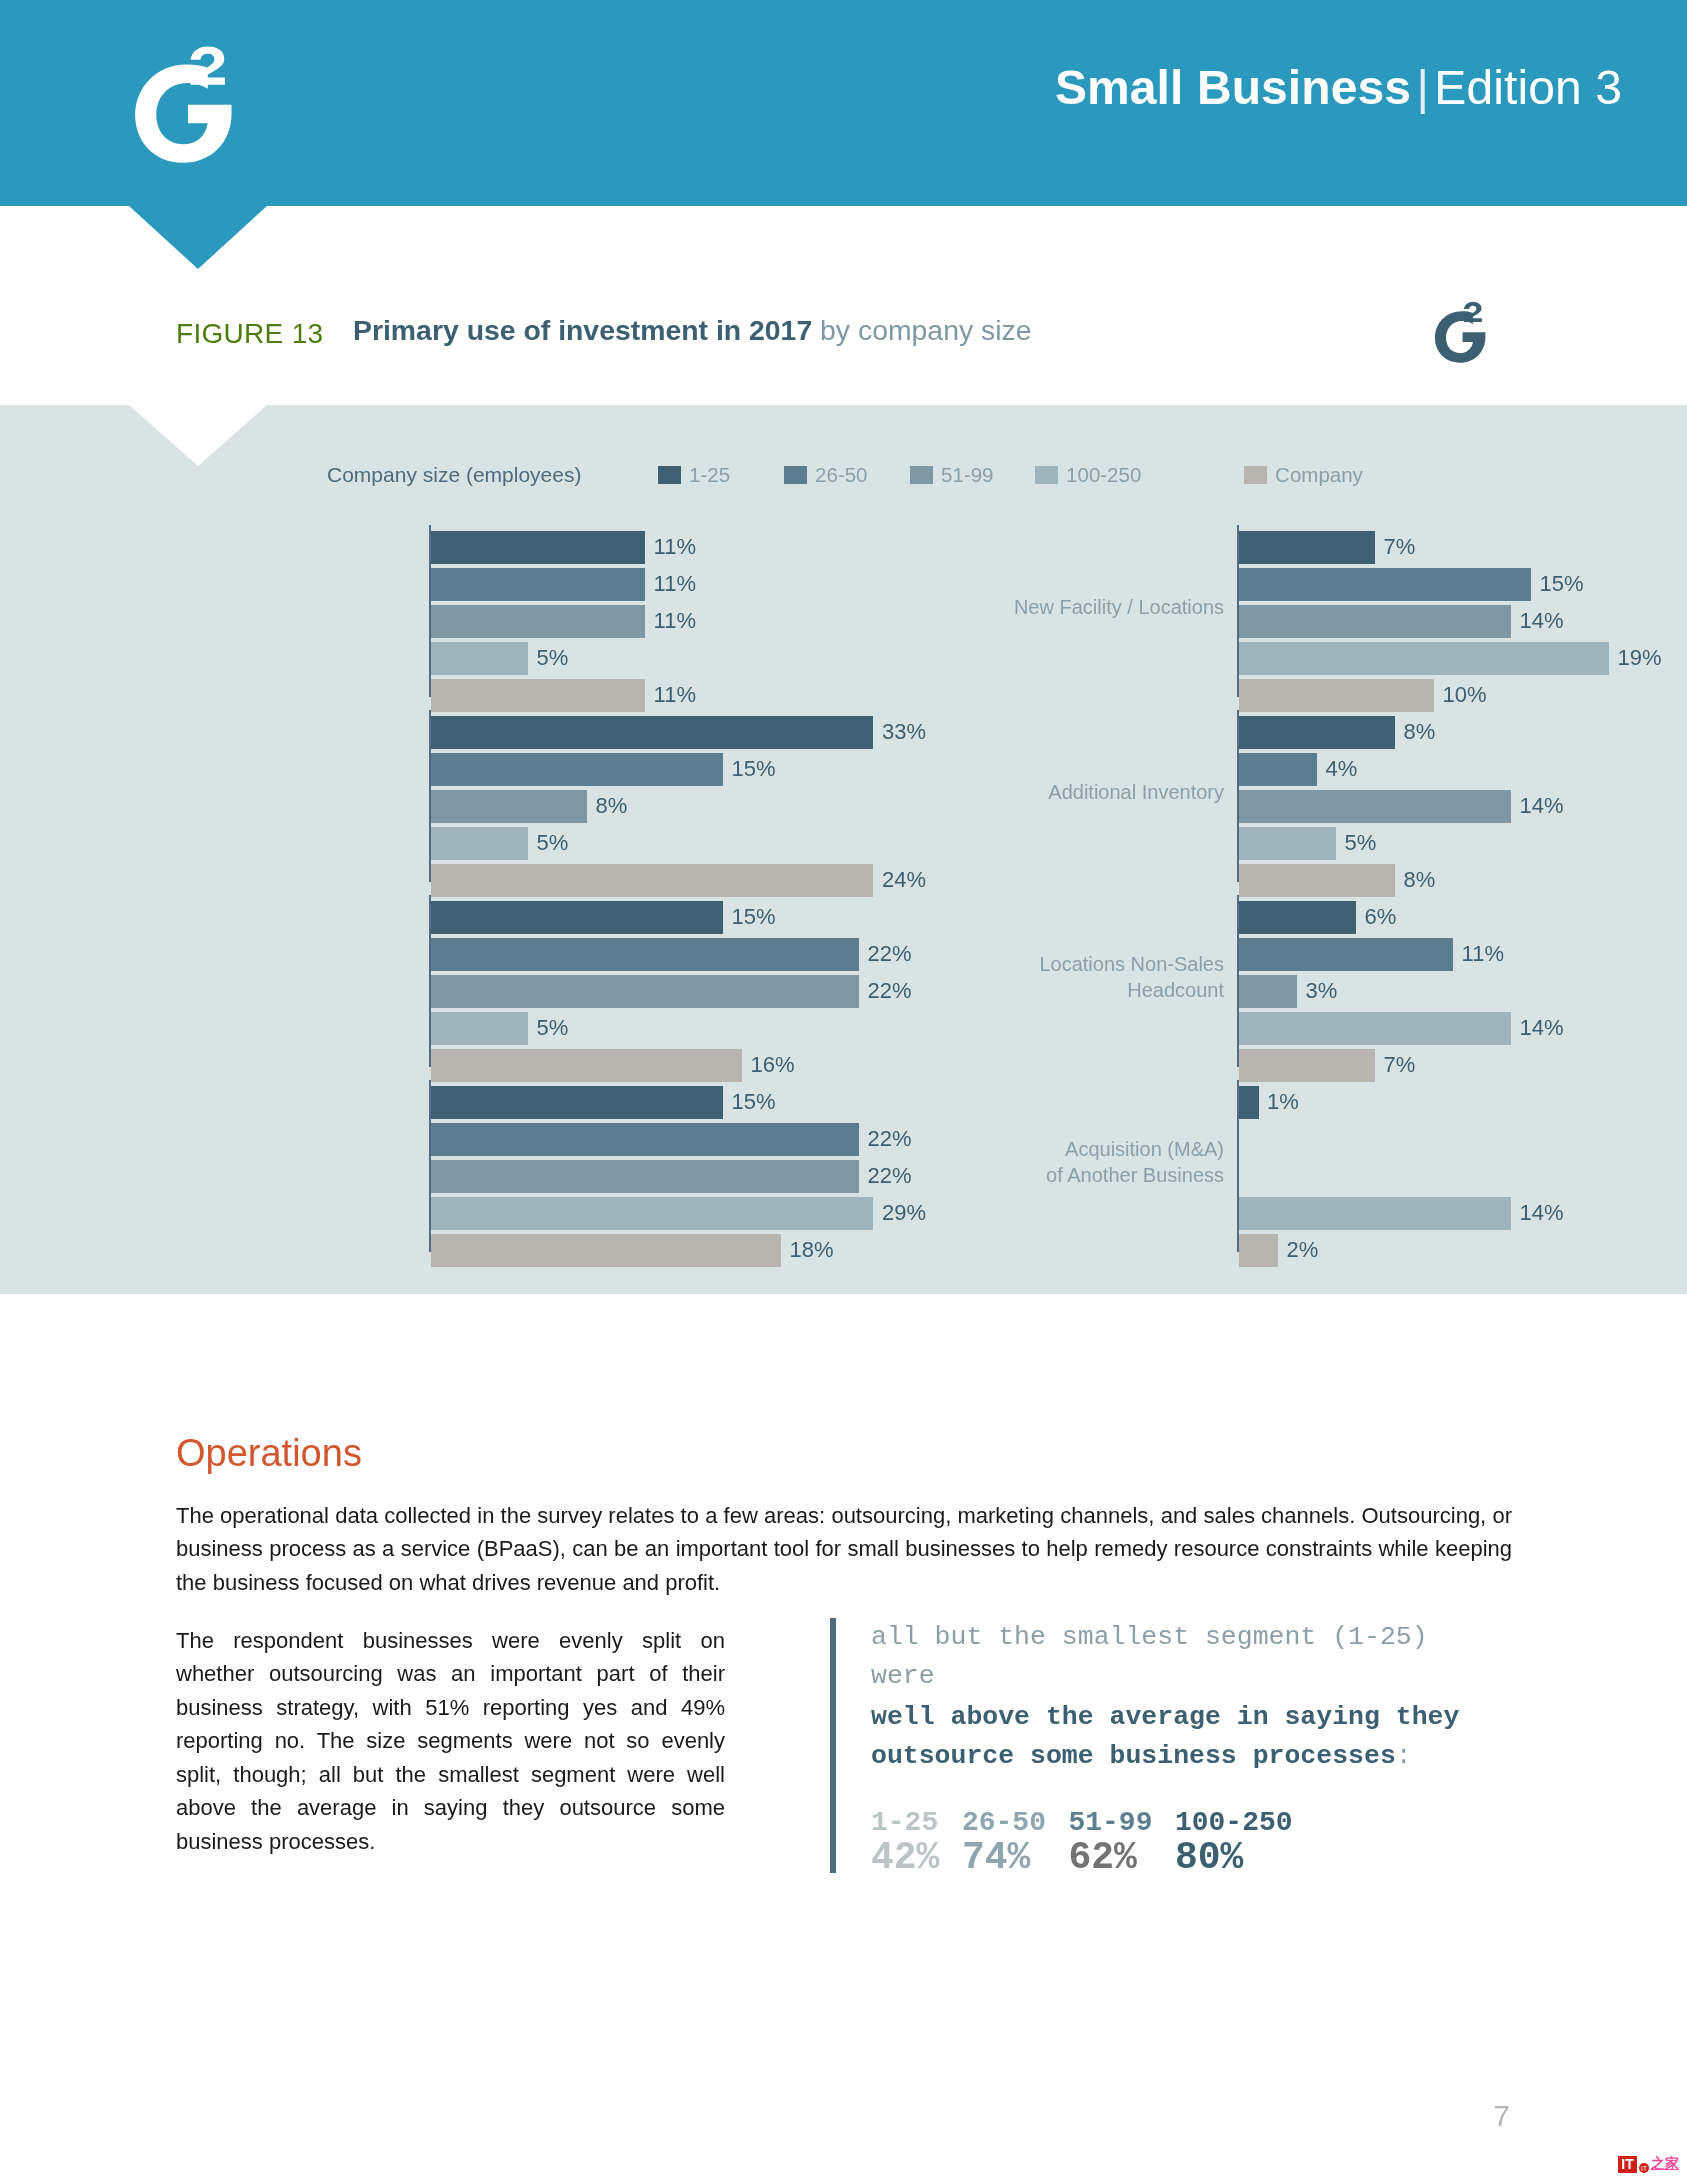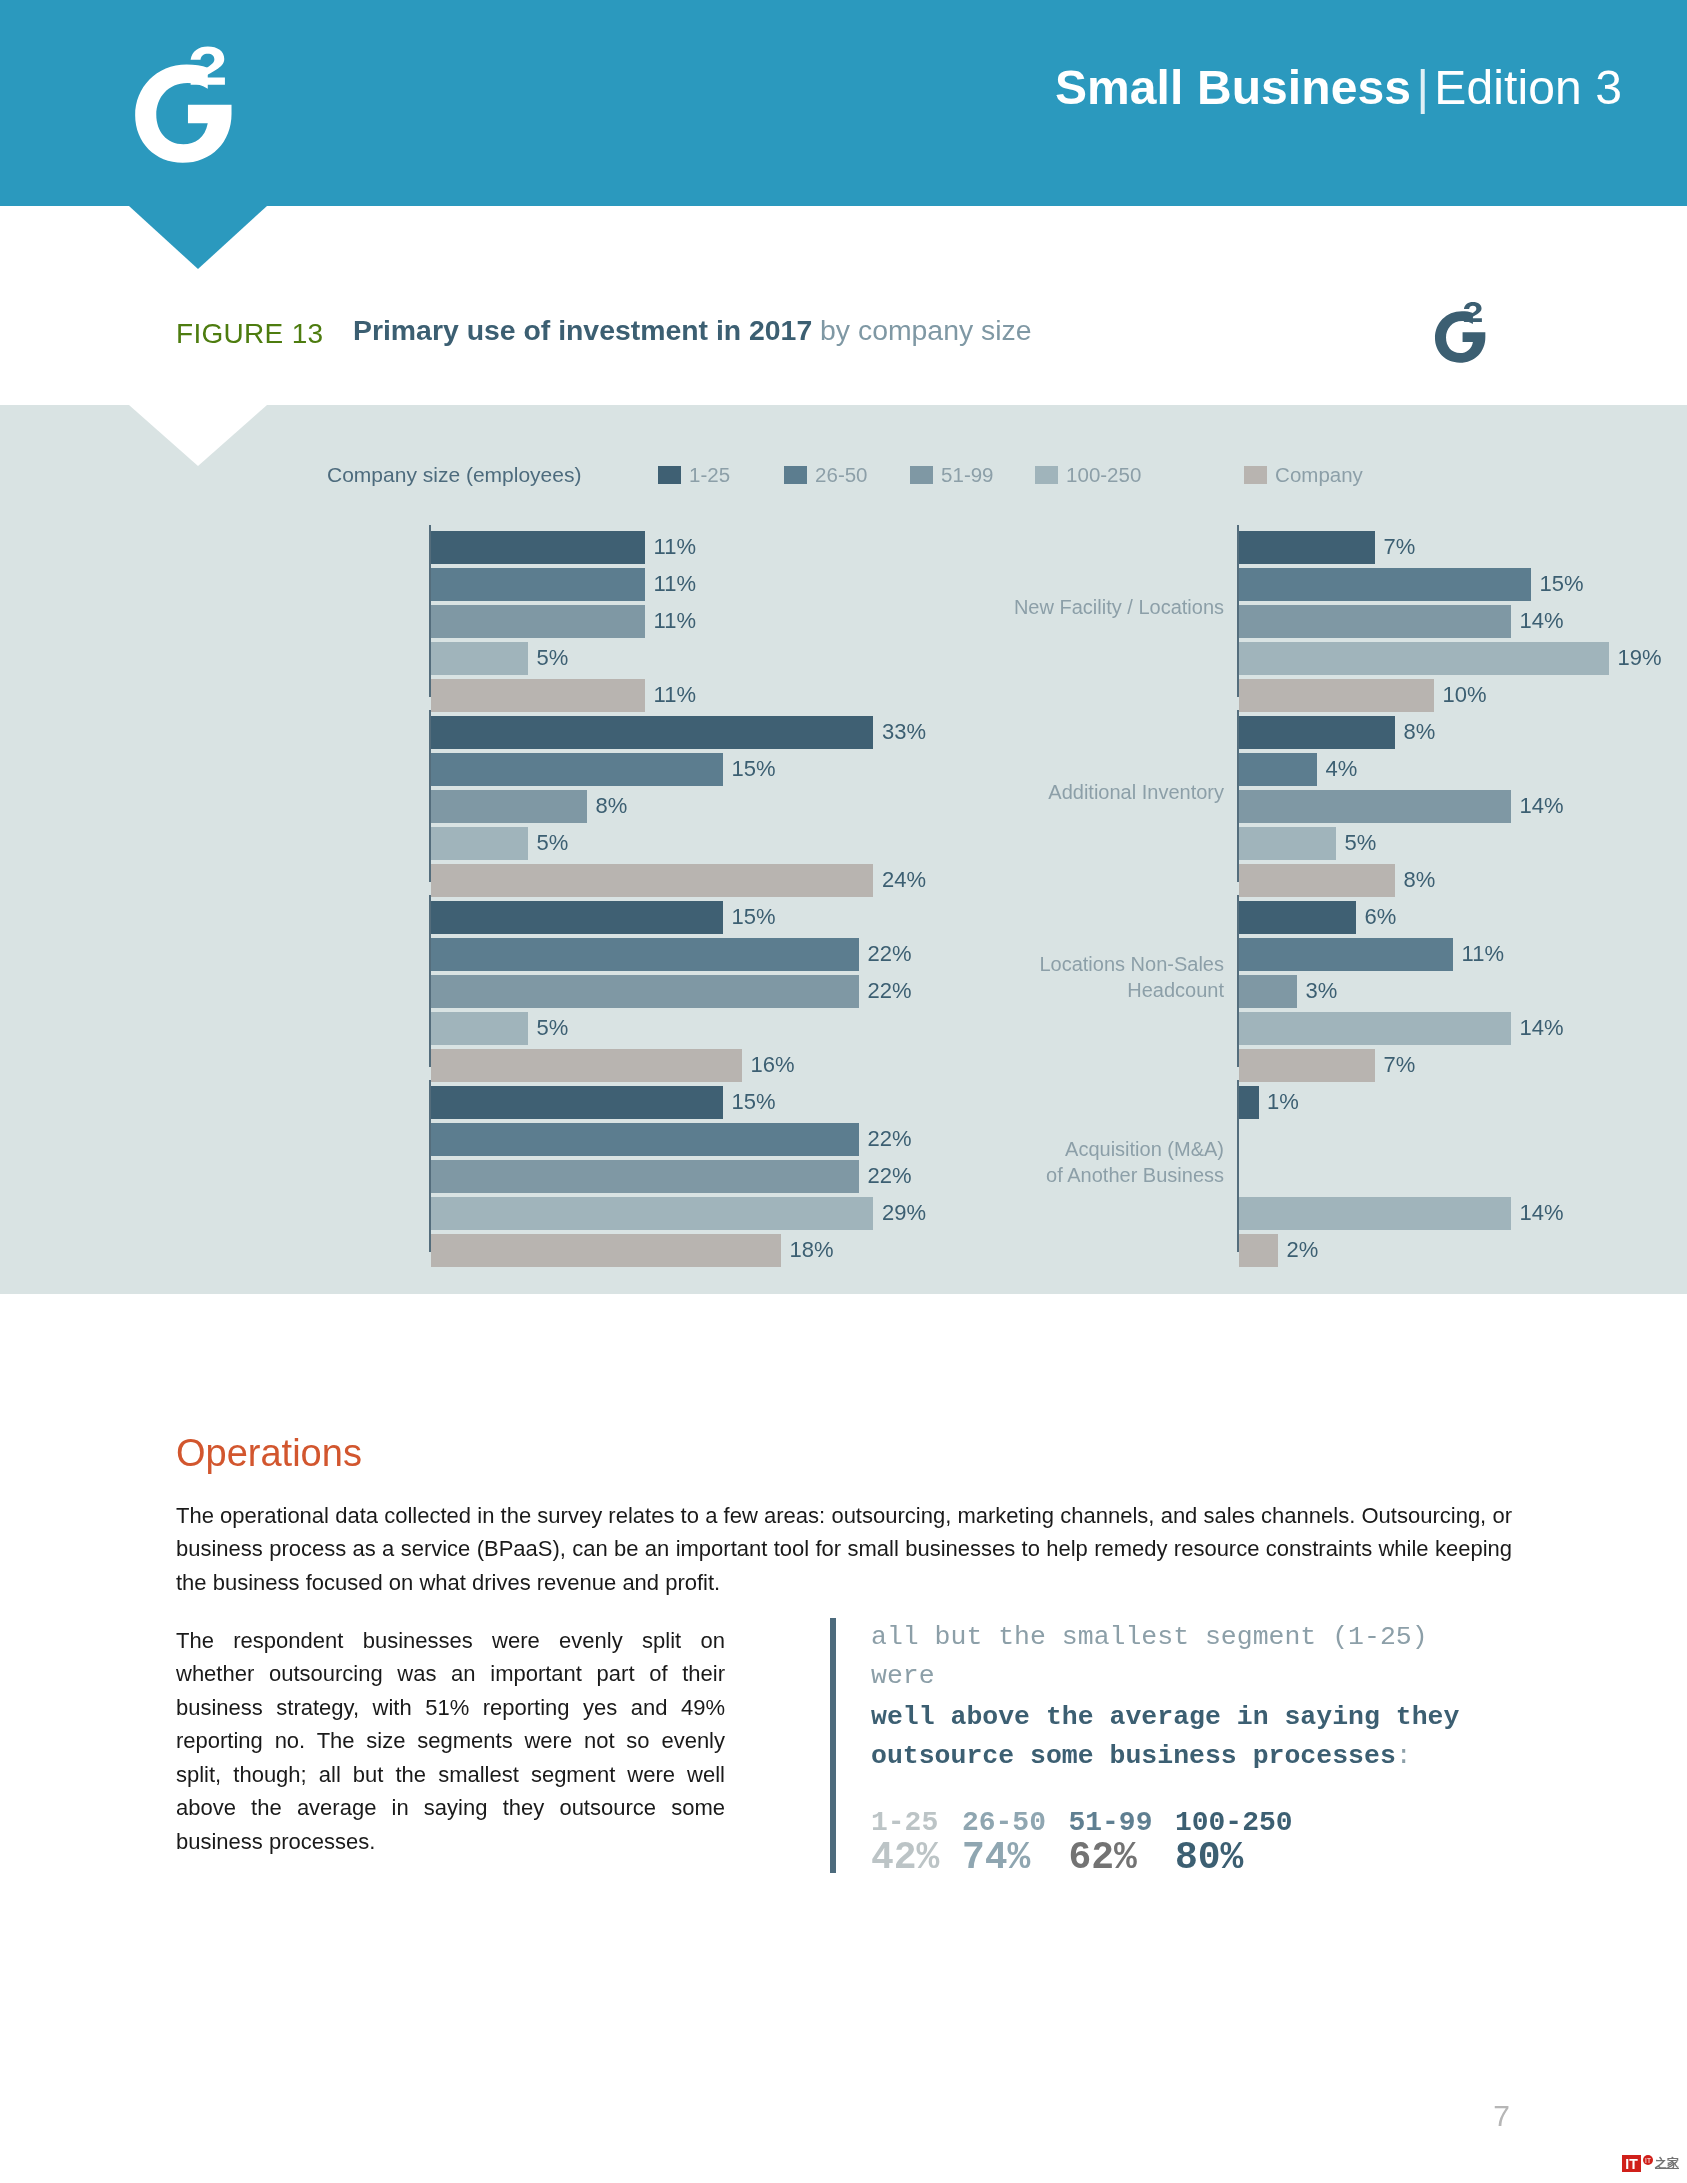--- a/index.html
+++ b/index.html
@@ -66,25 +66,25 @@
   .callout-inner{position:absolute;left:41px;top:0;width:595px;font-family:Liberation Mono, monospace;}
   .co-lead{font-size:26.5px;color:#8c9fa8;line-height:1.46;font-weight:400;}
   .co-bold{font-size:26.5px;color:#3c5f72;line-height:1.46;font-weight:700;margin-top:2.6px;}
   .co-bold .colon{font-weight:400;color:#8c9fa8;}
   .stats{display:flex;gap:22.5px;margin-top:33px;}
   .stat .lab{font-size:28px;font-weight:700;line-height:1.05;white-space:nowrap;}
   .stat .num{font-size:38px;font-weight:700;line-height:1.05;white-space:nowrap;}
 
   
   .pagenum{position:absolute;right:177px;top:2099px;font-size:30px;color:#b6b6b6;font-weight:300;}
-  .wm{position:absolute;right:8px;top:2155px;display:flex;align-items:flex-start;gap:2px;}
+  .wm{position:absolute;right:8px;top:2155px;display:flex;align-items:flex-end;gap:2px;}
   .wm .it{background:#d0201a;color:#fff;font-size:14px;font-weight:700;padding:0.7px 3.3px;line-height:1.15;}
   .wm .dot{width:10px;height:10px;border-radius:50%;background:#d0201a;color:#fff;font-size:6.6px;
     display:flex;align-items:center;justify-content:center;}
-  .wm .cn{font-size:12px;color:#737373;font-weight:700;text-decoration:underline;}
+  .wm .cn{font-size:14px;color:#ec4899;font-weight:700;text-decoration:underline;}
 </style>
 </head>
 <body>
 
 <div class="header"></div>
 <div class="header-notch"></div>
 
 <div class="logo">
   <svg viewBox="0 0 200 190" width="132" height="126" aria-hidden="true">
     <path d="M104 35 C58 35 26 70 26 112 C26 153 56 184 98 184 C142 184 172 152 172 110 L172 96 L106 96 L106 124 L136 124 C132 146 117 156 99 156 C74 156 58 137 58 111 C58 85 76 63 105 63 C117 63 127 66 136 72 L136 40 C127 36 116 35 104 35 Z" fill="#ffffff"></path>

